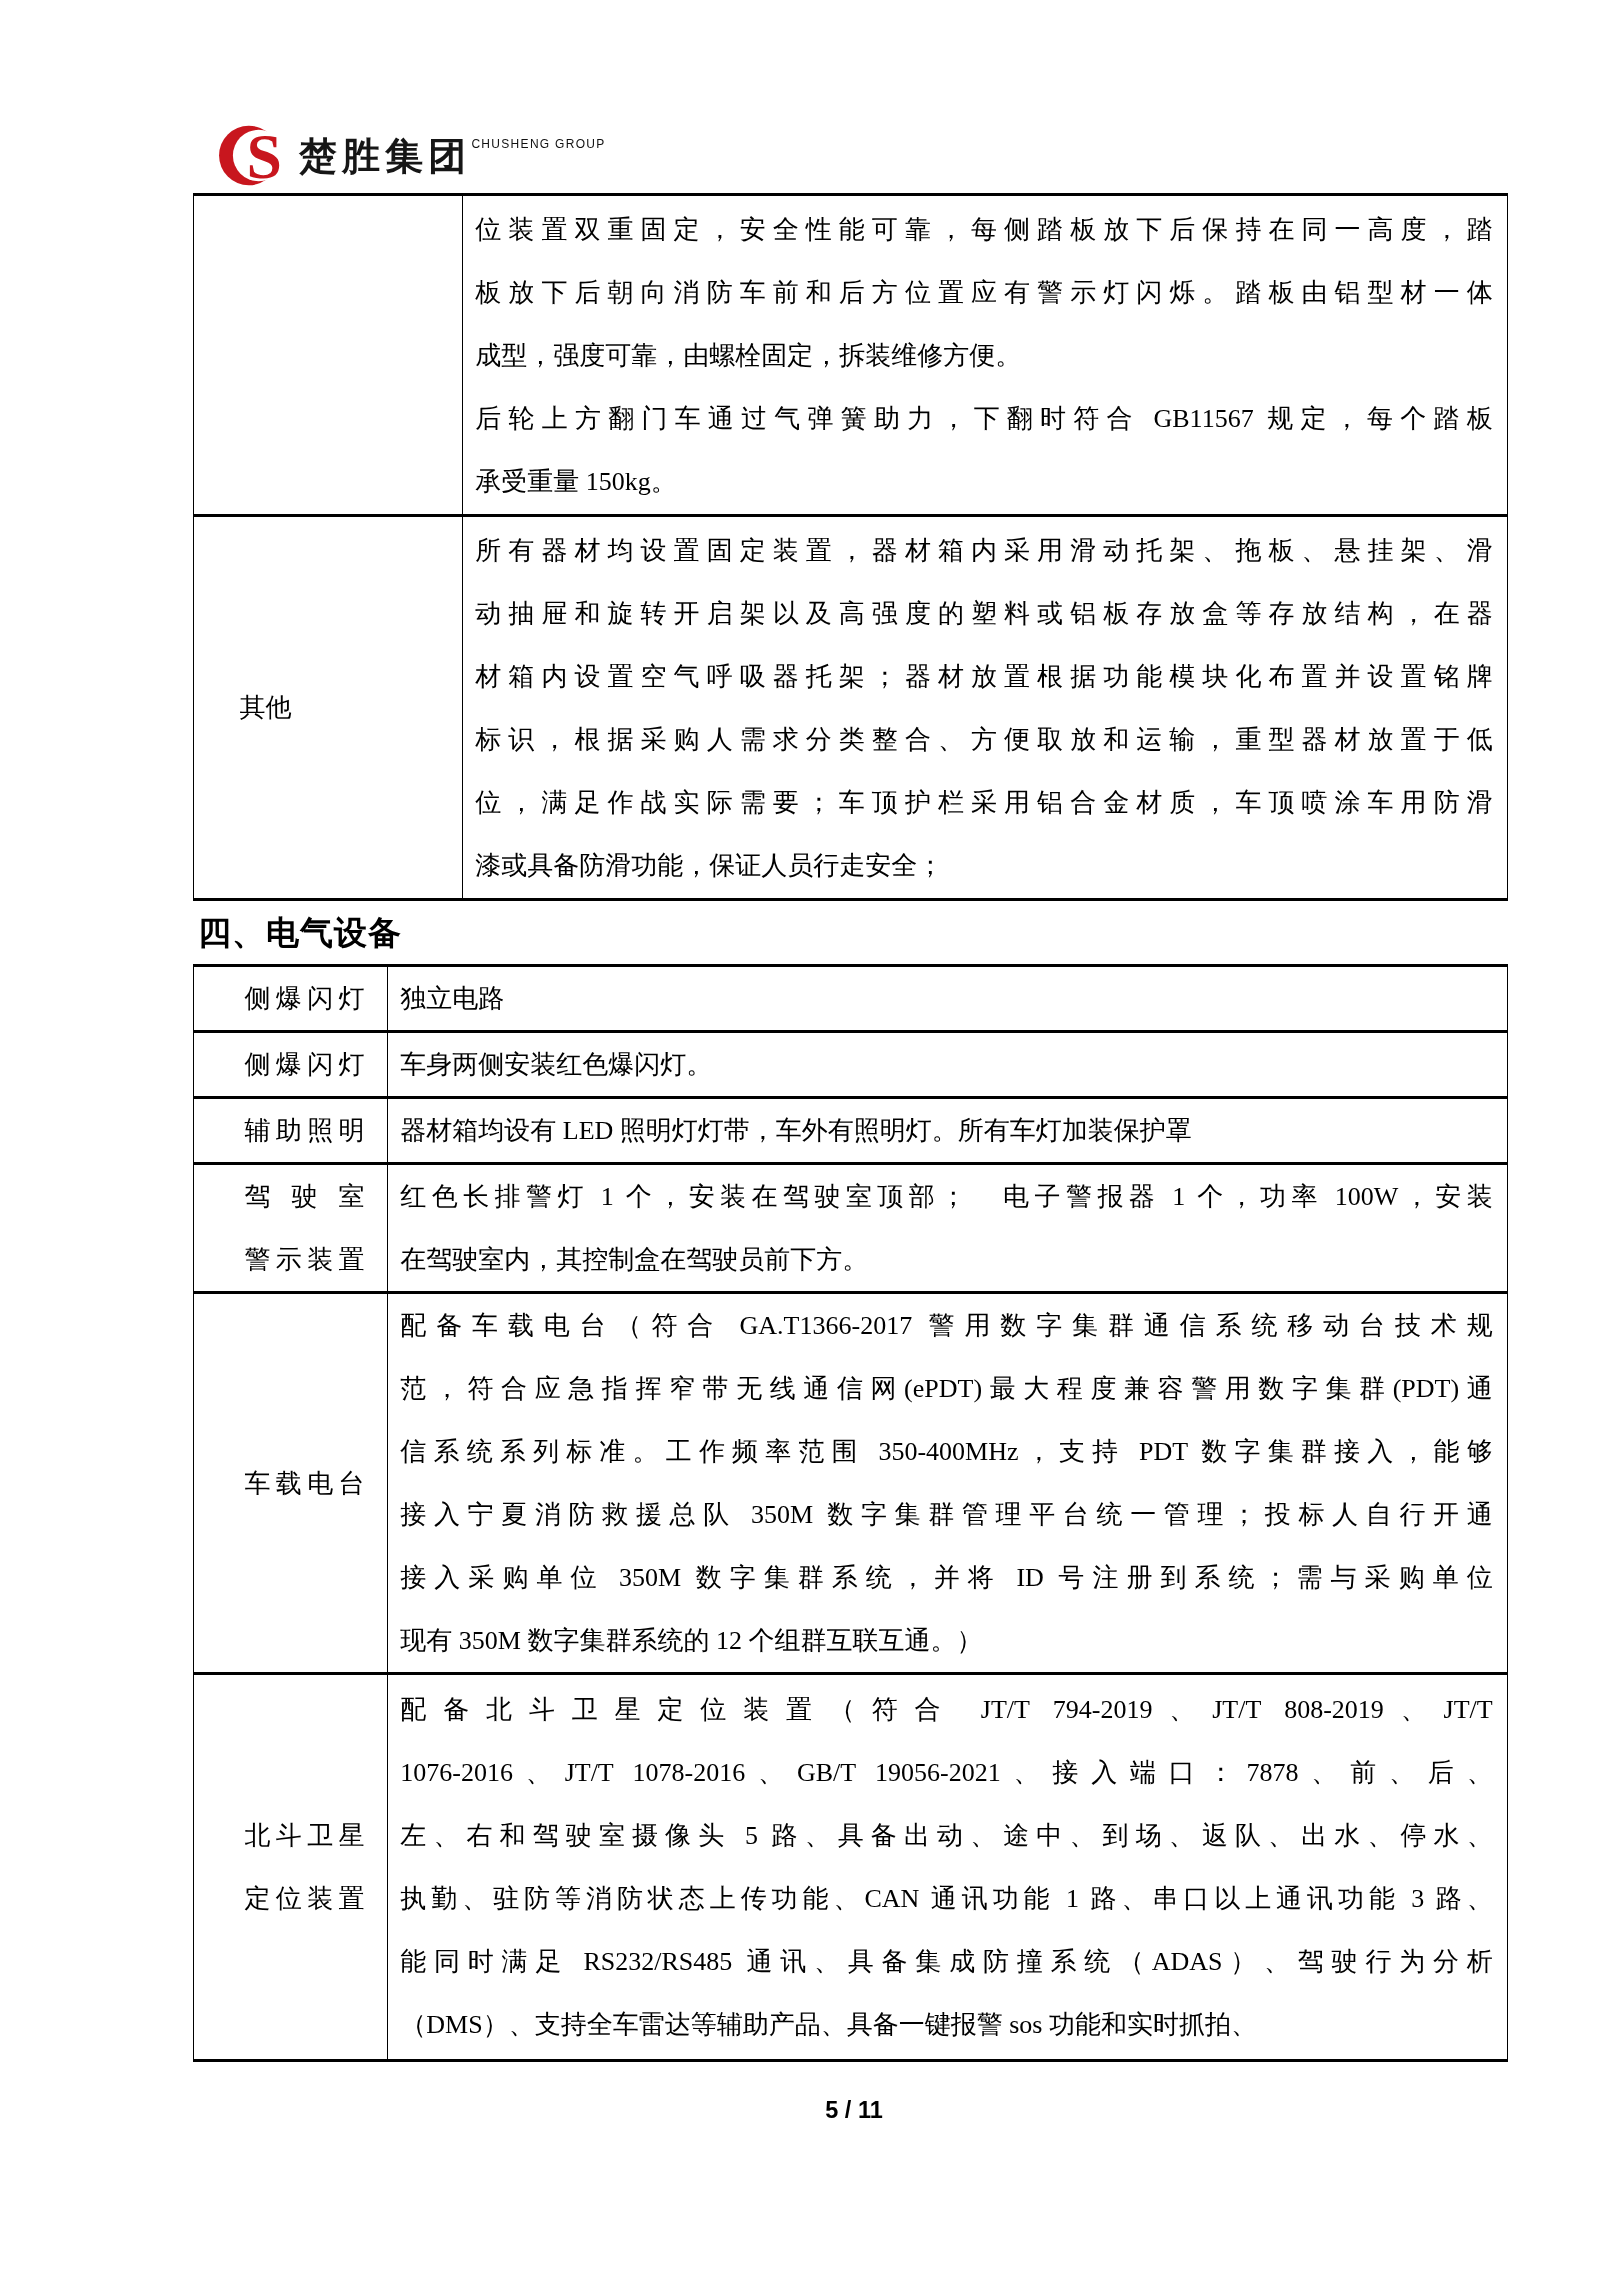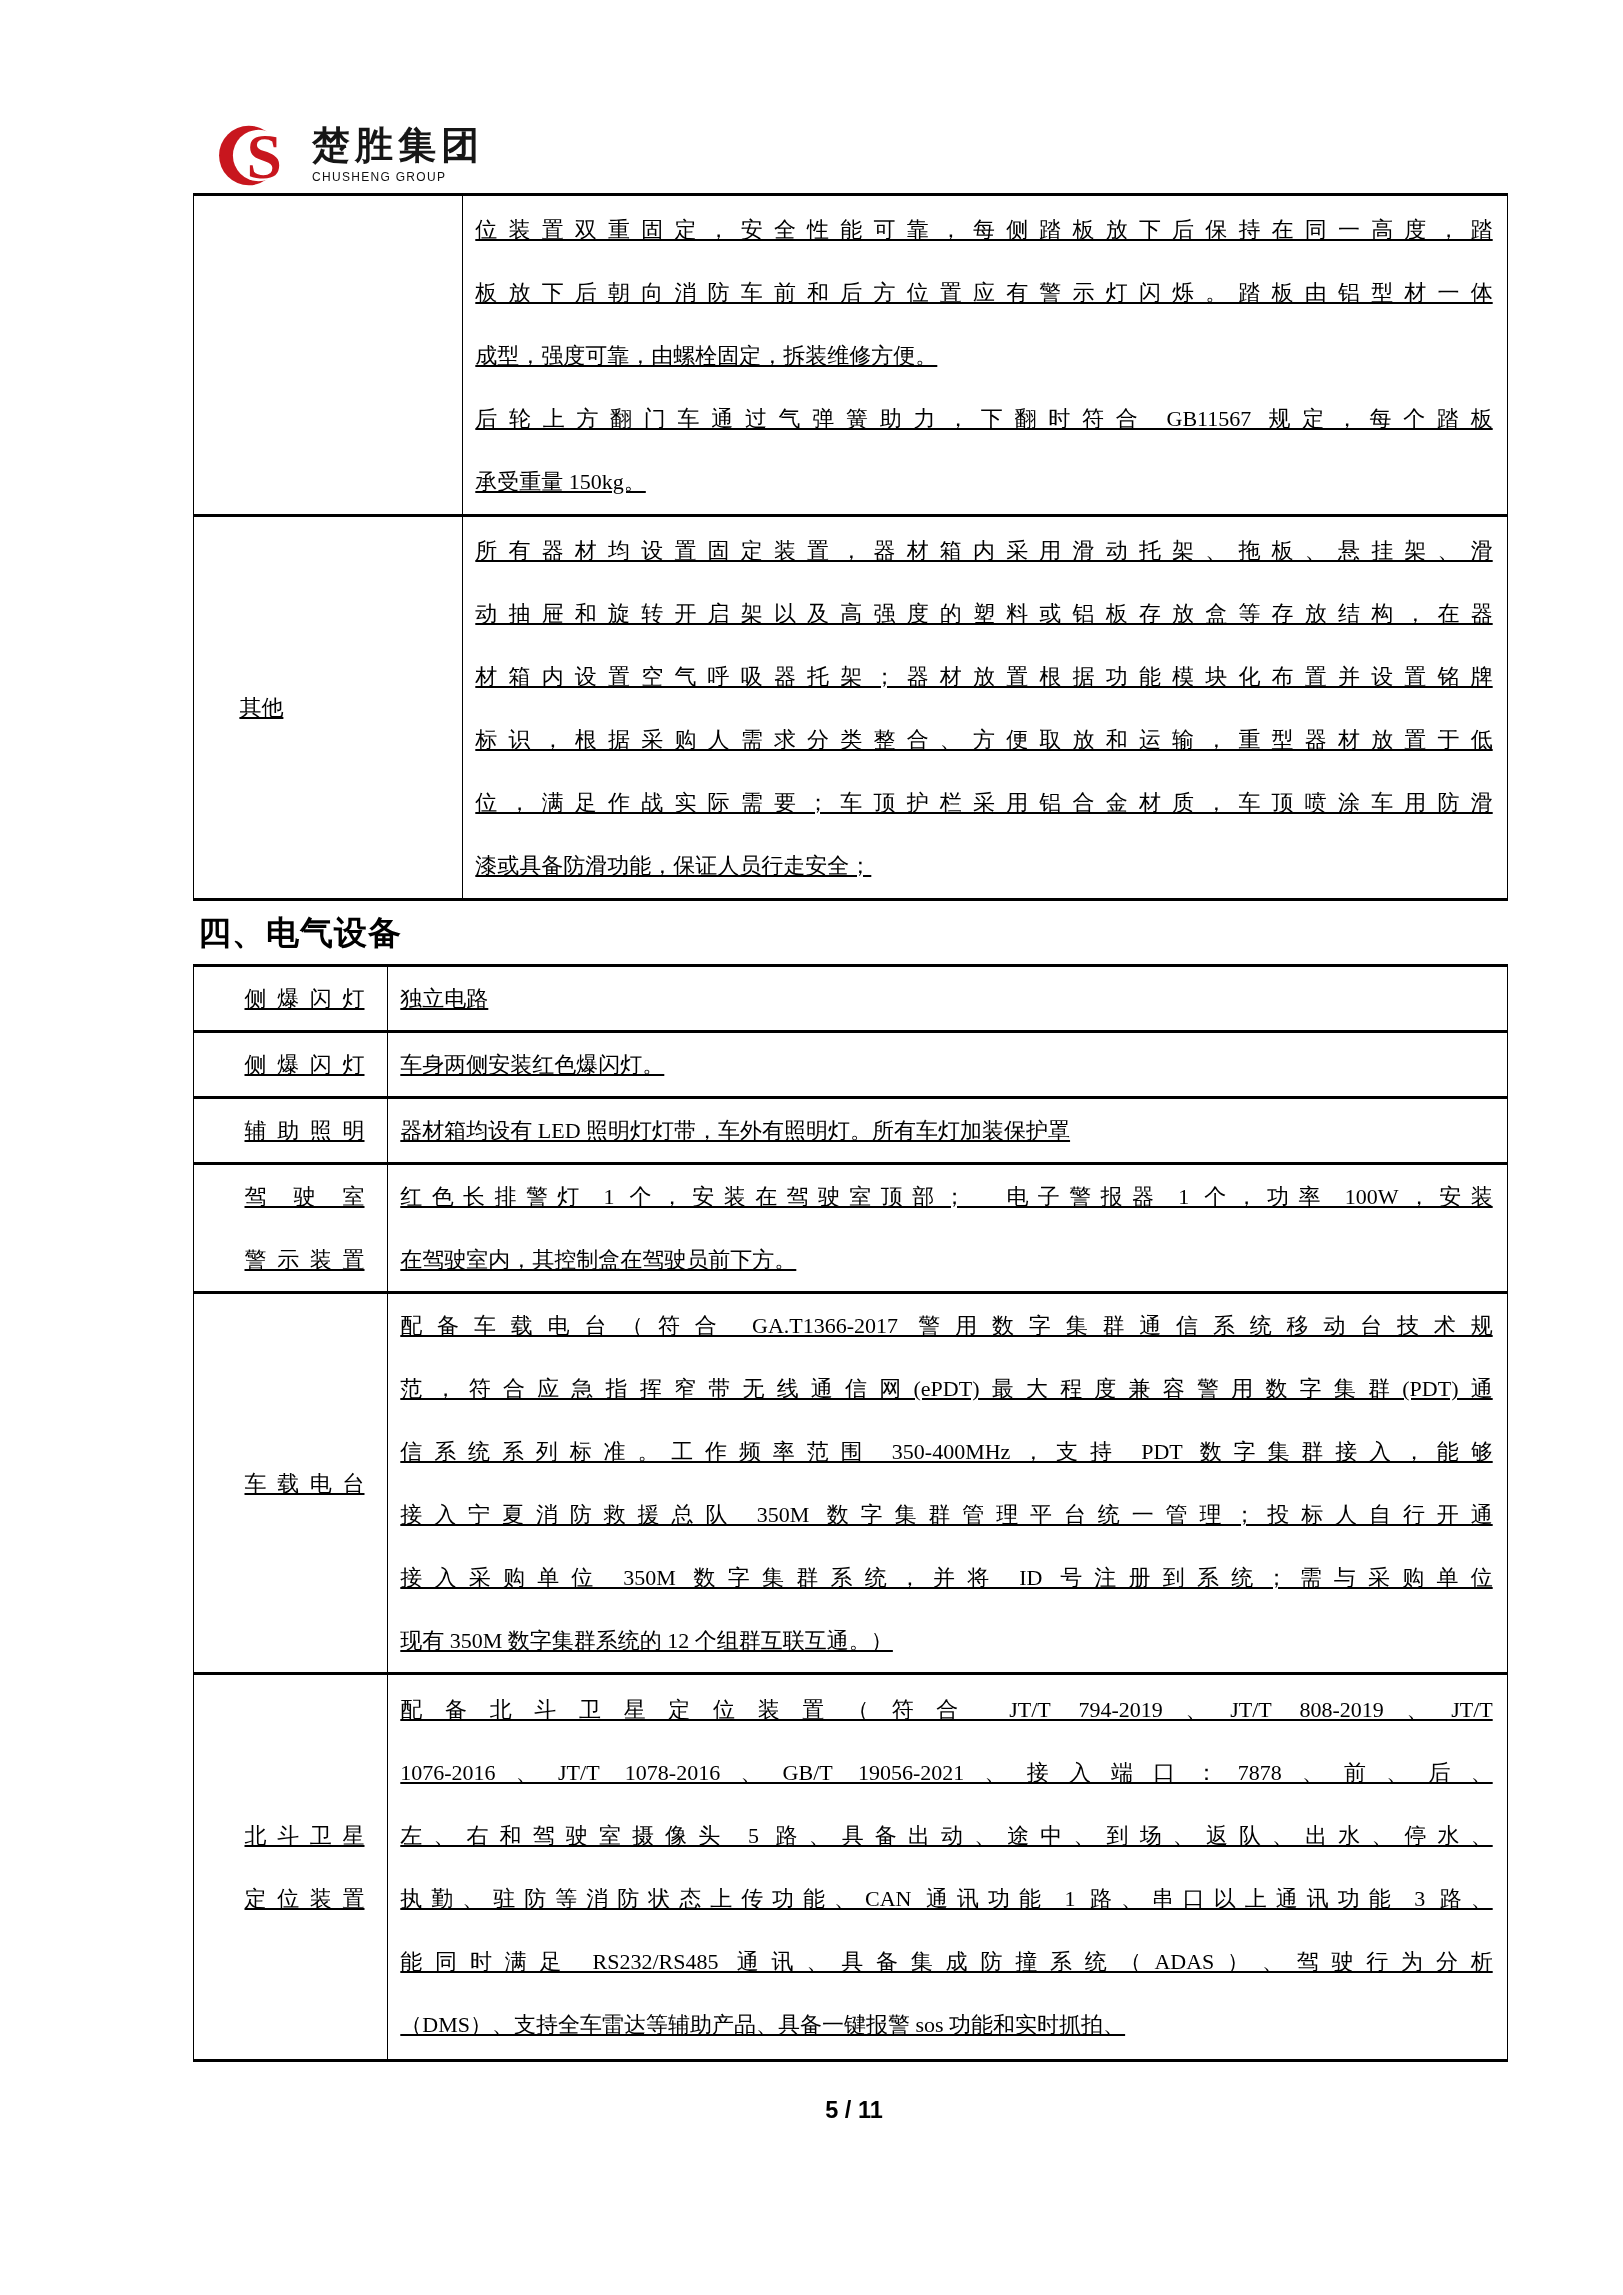--- a/index.html
+++ b/index.html
@@ -5,31 +5,31 @@
   html,body{margin:0;padding:0;background:#ffffff;}
   body{
     width:1623px;height:2295px;position:relative;overflow:hidden;
     font-family:"Liberation Serif","DejaVu Serif",serif;color:#000;
   }
   .page{position:absolute;inset:0;background:#fff;}
 
   
   .logo{position:absolute;top:117px;left:219px;display:flex;align-items:center;}
   .emblem{width:73px;height:77px;flex:0 0 auto;}
-  .logo-text{margin-left:20px;display:flex;flex-direction:column;}
+  .logo-text{margin-left:7px;display:flex;}
   .logo-cn{font-size:38px;font-weight:bold;letter-spacing:5.1px;color:#161616;line-height:44px;
            font-family:"Liberation Serif","DejaVu Serif",serif;}
   .logo-en{font-size:12px;font-weight:normal;letter-spacing:1.3px;color:#111;line-height:20.4px;
            font-family:"Liberation Sans","DejaVu Sans",sans-serif;}
 
   
   table.t{border-collapse:collapse;table-layout:fixed;position:absolute;left:193px;width:1315px;
           background:#fff;}
   table.t td{border:1.5px solid #000;border-top-width:3.1px;border-bottom-width:3.1px;
-             font-size:22px;line-height:63px;vertical-align:middle;overflow:hidden;text-decoration:underline;}
+             font-size:26px;line-height:63px;vertical-align:middle;overflow:hidden;}
   table.t1{top:193px;}
   table.t2{top:964px;}
   col.c1a{width:269px;}
   col.c1b{width:194px;}
   td.content{padding:0 14.3px 0 12.3px;}
   td.label{padding:0 22.5px;text-align:justify;}
   td.label .lab{text-align:justify;text-align-last:justify;margin-left:28px;}
   td.label.l-left{padding:0 0 0 17.4px;text-align:left;}
   td.label.l-left .lab{text-align:left;text-align-last:left;}
   .cline{text-align:justify;text-align-last:justify;white-space:normal;}

